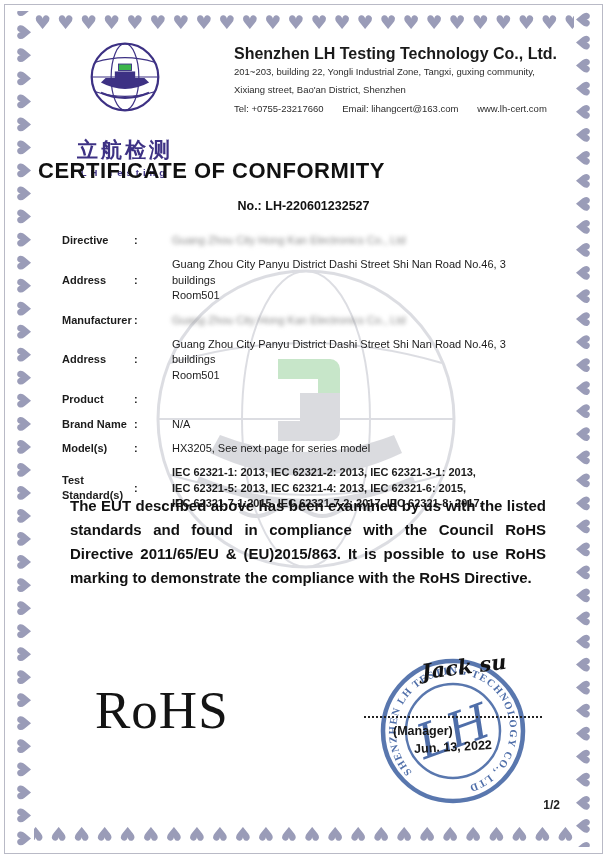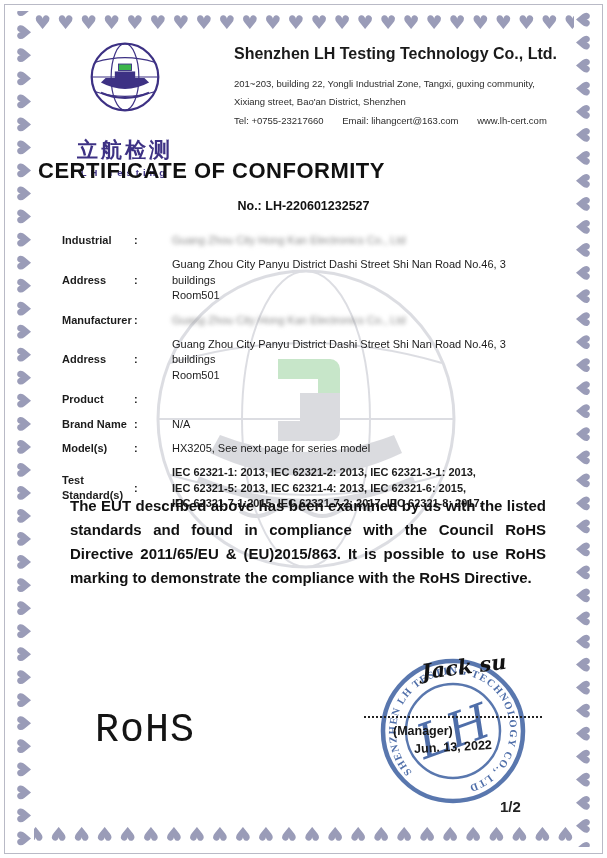--- a/index.html
+++ b/index.html
@@ -14,21 +14,21 @@
   .lace-bottom{left:34px;top:823px;width:540px;transform:rotate(180deg);}
   .lace-left{left:13px;top:847px;width:836px;transform-origin:0 0;transform:rotate(-90deg);}
   .lace-right{left:594px;top:11px;width:836px;transform-origin:0 0;transform:rotate(90deg);}
   
   .watermark{position:absolute;left:150px;top:263px;width:312px;height:312px;z-index:0;opacity:.42;}
   
   .logo{position:absolute;left:58px;top:40px;width:134px;text-align:center;z-index:1;}
   .logo .cn{font-size:21px;font-weight:bold;color:#3d3184;letter-spacing:3px;margin-top:18px;}
   .logo .en{font-size:9.5px;font-weight:bold;color:#3d3184;letter-spacing:4px;margin-top:3px;}
   .head-text{position:absolute;left:234px;top:45px;width:330px;z-index:1;}
-  .company{font-size:16px;font-weight:bold;color:#1a1a1a;margin-bottom:12px;}
+  .company{font-size:16px;font-weight:bold;color:#1a1a1a;margin-bottom:0;}
   .addr{font-size:9.5px;color:#2c2c2c;line-height:1.9;}
   .contact{font-size:9.5px;color:#2c2c2c;margin-top:4px;}
   .contact span{margin-right:16px;}
   
   .title{position:absolute;left:38px;top:158px;width:497px;text-align:left;
          font-size:22px;font-weight:bold;letter-spacing:.5px;color:#111;z-index:1;}
   .cert-no{position:absolute;left:55px;top:199px;width:497px;text-align:center;
            font-size:12.5px;font-weight:bold;color:#111;z-index:1;}
   
   .fields{position:absolute;left:62px;top:233px;width:480px;z-index:1;}
@@ -36,36 +36,36 @@
   .flabel{flex:0 0 72px;font-weight:bold;white-space:pre-line;}
   .fcolon{flex:0 0 38px;font-weight:bold;}
   .fvalue{flex:1;white-space:pre-line;}
   .fvalue.bold{font-weight:bold;}
   .fvalue.redacted{filter:blur(2.3px);color:#8a8a8a;}
   
   .paras{position:absolute;left:62px;top:494px;width:484px;z-index:1;}
   .paras p{margin:0 0 22px 8px;font-size:15px;font-weight:bold;line-height:1.6;
            text-align:justify;color:#111;}
   
-  .rohs{position:absolute;left:95px;top:708px;font-family:Liberation Mono, monospace;
-        font-size:40px;color:#141414;letter-spacing:1px;z-index:1;}
+  .rohs{position:absolute;left:95px;top:680px;font-family:Liberation Serif, serif;
+        font-size:53px;color:#141414;letter-spacing:1px;z-index:1;}
   
   .stamp{position:absolute;left:368px;top:646px;width:170px;height:170px;z-index:1;}
   .stamp svg{position:absolute;left:0;top:0;}
   .dotline{position:absolute;left:-4px;top:70px;width:178px;border-top:2px dotted #222;}
   .signature{position:absolute;left:36px;top:8px;width:120px;text-align:center;
              font-family:"DejaVu Serif",serif;font-style:italic;font-weight:bold;
              font-size:21px;color:#131313;transform:rotate(-7deg);}
   .manager{position:absolute;left:25px;top:78px;width:120px;text-align:left;
            font-size:12.5px;font-weight:bold;color:#161616;}
   .stamp-date{position:absolute;left:18px;top:94px;width:134px;text-align:center;
               font-size:12.5px;font-weight:bold;color:#161616;transform:rotate(-3deg);}
   
-  .page-num{position:absolute;left:500px;top:798px;width:60px;text-align:left;
-            font-size:15px;font-weight:bold;color:#222;z-index:1;}
+  .page-num{position:absolute;left:500px;top:798px;width:60px;text-align:right;
+            font-size:12px;font-weight:bold;color:#222;z-index:1;}
 </style>
 </head>
 <body>
 
 <div class="page">
 
   <div class="outer-line"></div>
   <div class="lace lace-top">♥♥♥♥♥♥♥♥♥♥♥♥♥♥♥♥♥♥♥♥♥♥♥♥♥♥♥♥♥♥♥♥♥♥♥♥♥♥♥♥♥♥♥♥♥♥♥♥♥♥♥♥♥♥♥♥♥♥♥♥</div>
   <div class="lace lace-bottom">♥♥♥♥♥♥♥♥♥♥♥♥♥♥♥♥♥♥♥♥♥♥♥♥♥♥♥♥♥♥♥♥♥♥♥♥♥♥♥♥♥♥♥♥♥♥♥♥♥♥♥♥♥♥♥♥♥♥♥♥</div>
   <div class="lace lace-left">♥♥♥♥♥♥♥♥♥♥♥♥♥♥♥♥♥♥♥♥♥♥♥♥♥♥♥♥♥♥♥♥♥♥♥♥♥♥♥♥♥♥♥♥♥♥♥♥♥♥♥♥♥♥♥♥♥♥♥♥</div>
@@ -117,21 +117,21 @@
       <span>Email: lihangcert@163.com</span>
       <span>www.lh-cert.com</span>
     </div>
   </div>
 
   <div class="title">CERTIFICATE OF CONFORMITY</div>
   <div class="cert-no">No.: LH-220601232527</div>
 
   <div class="fields">
     <div class="frow">
-      <span class="flabel">Industrial</span>
+      <span class="flabel">Directive</span>
       <span class="fcolon">:</span>
       <span class="fvalue redacted">Guang Zhou City Hong Kan Electronics Co., Ltd</span>
     </div>
     <div class="frow">
       <span class="flabel">Address</span>
       <span class="fcolon">:</span>
       <span class="fvalue">Guang Zhou City Panyu District Dashi Street Shi Nan Road No.46, 3 buildings
 Room501</span>
     </div>
     <div class="frow">

